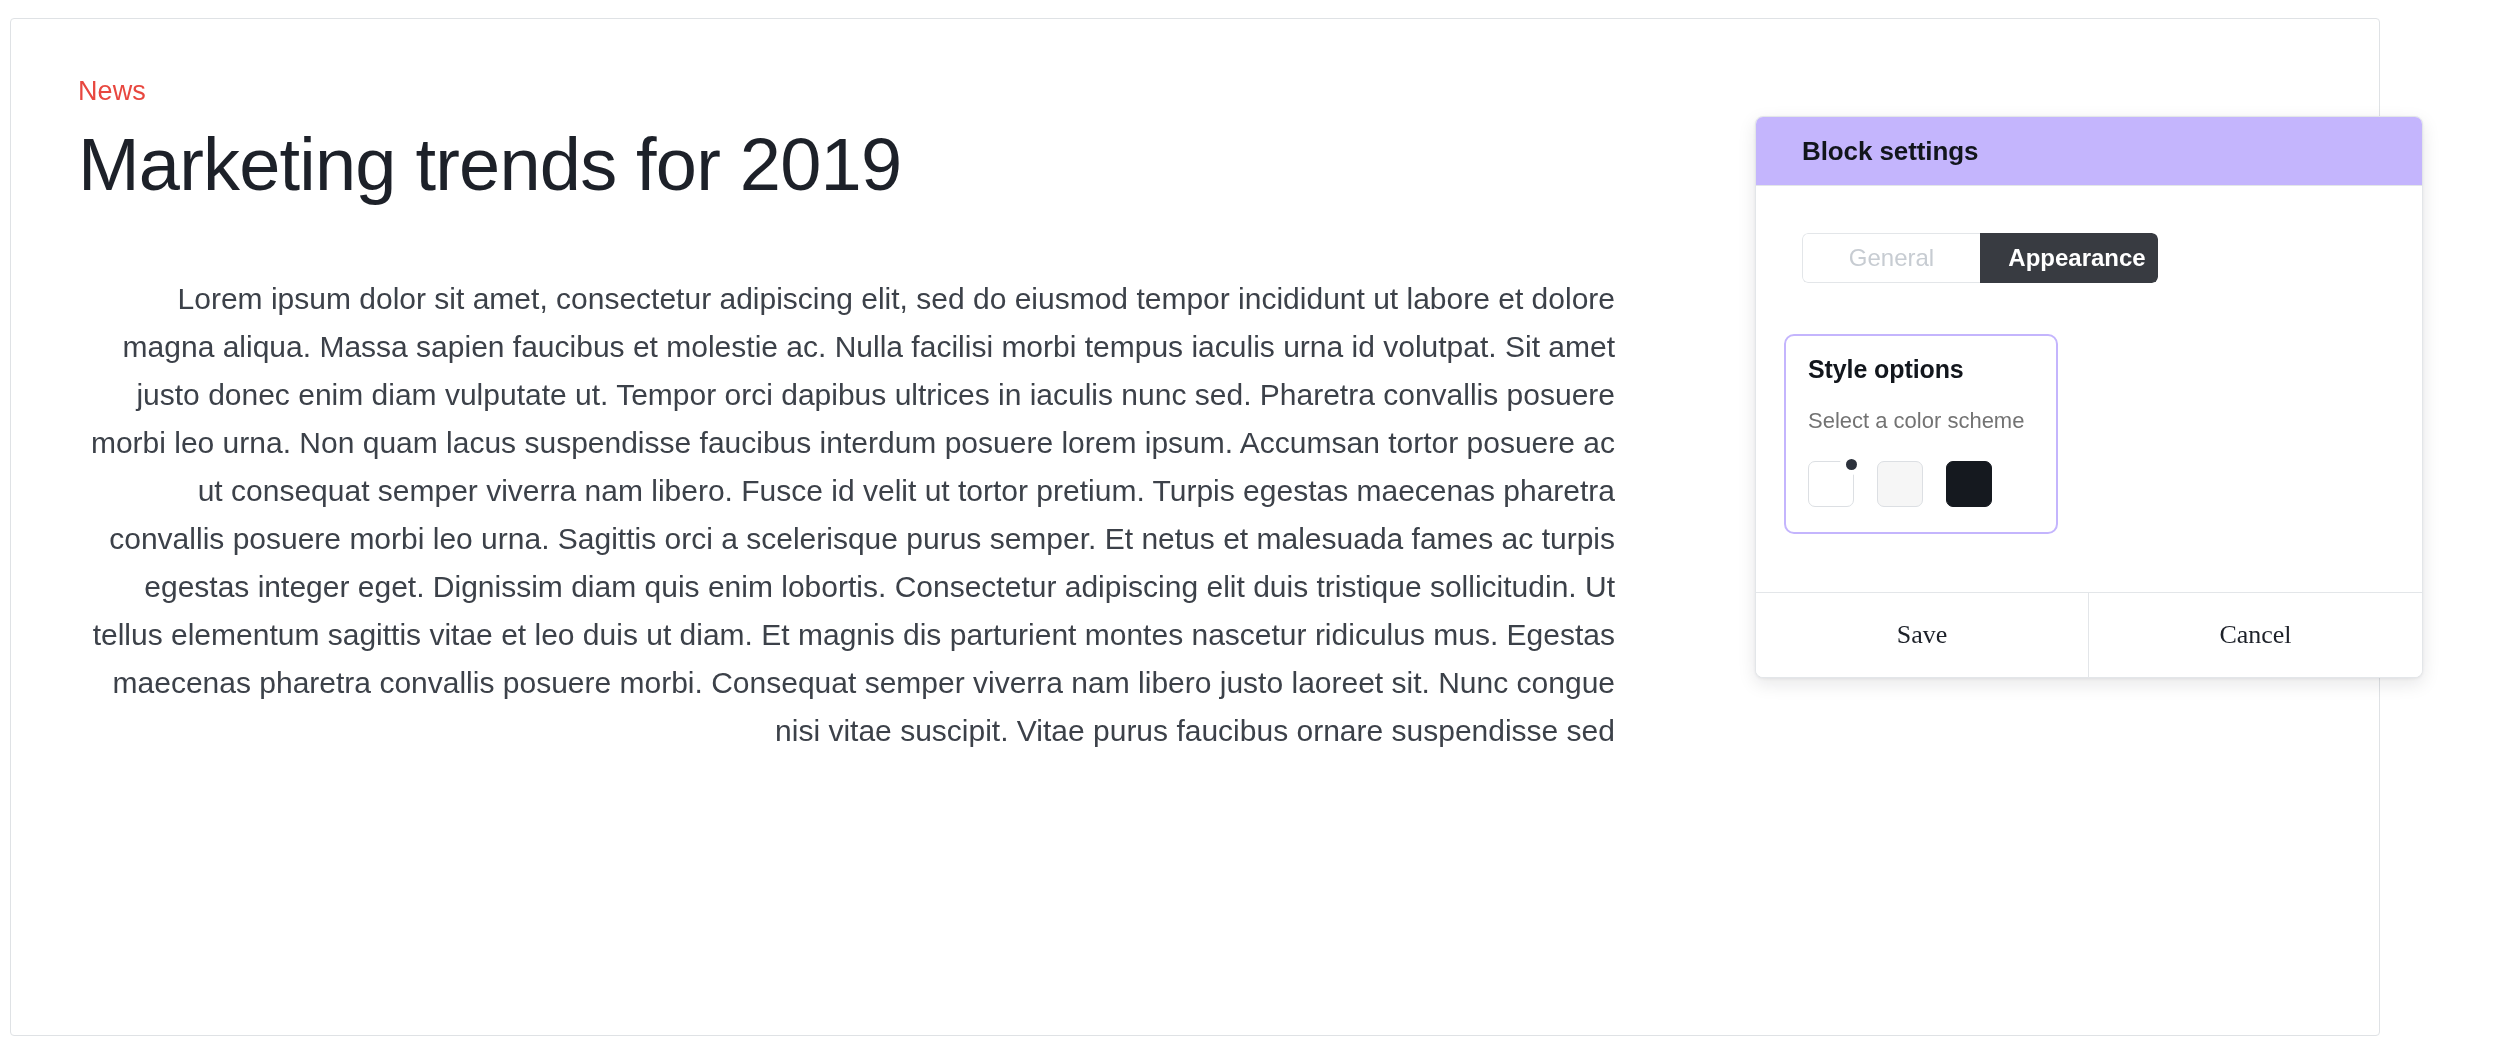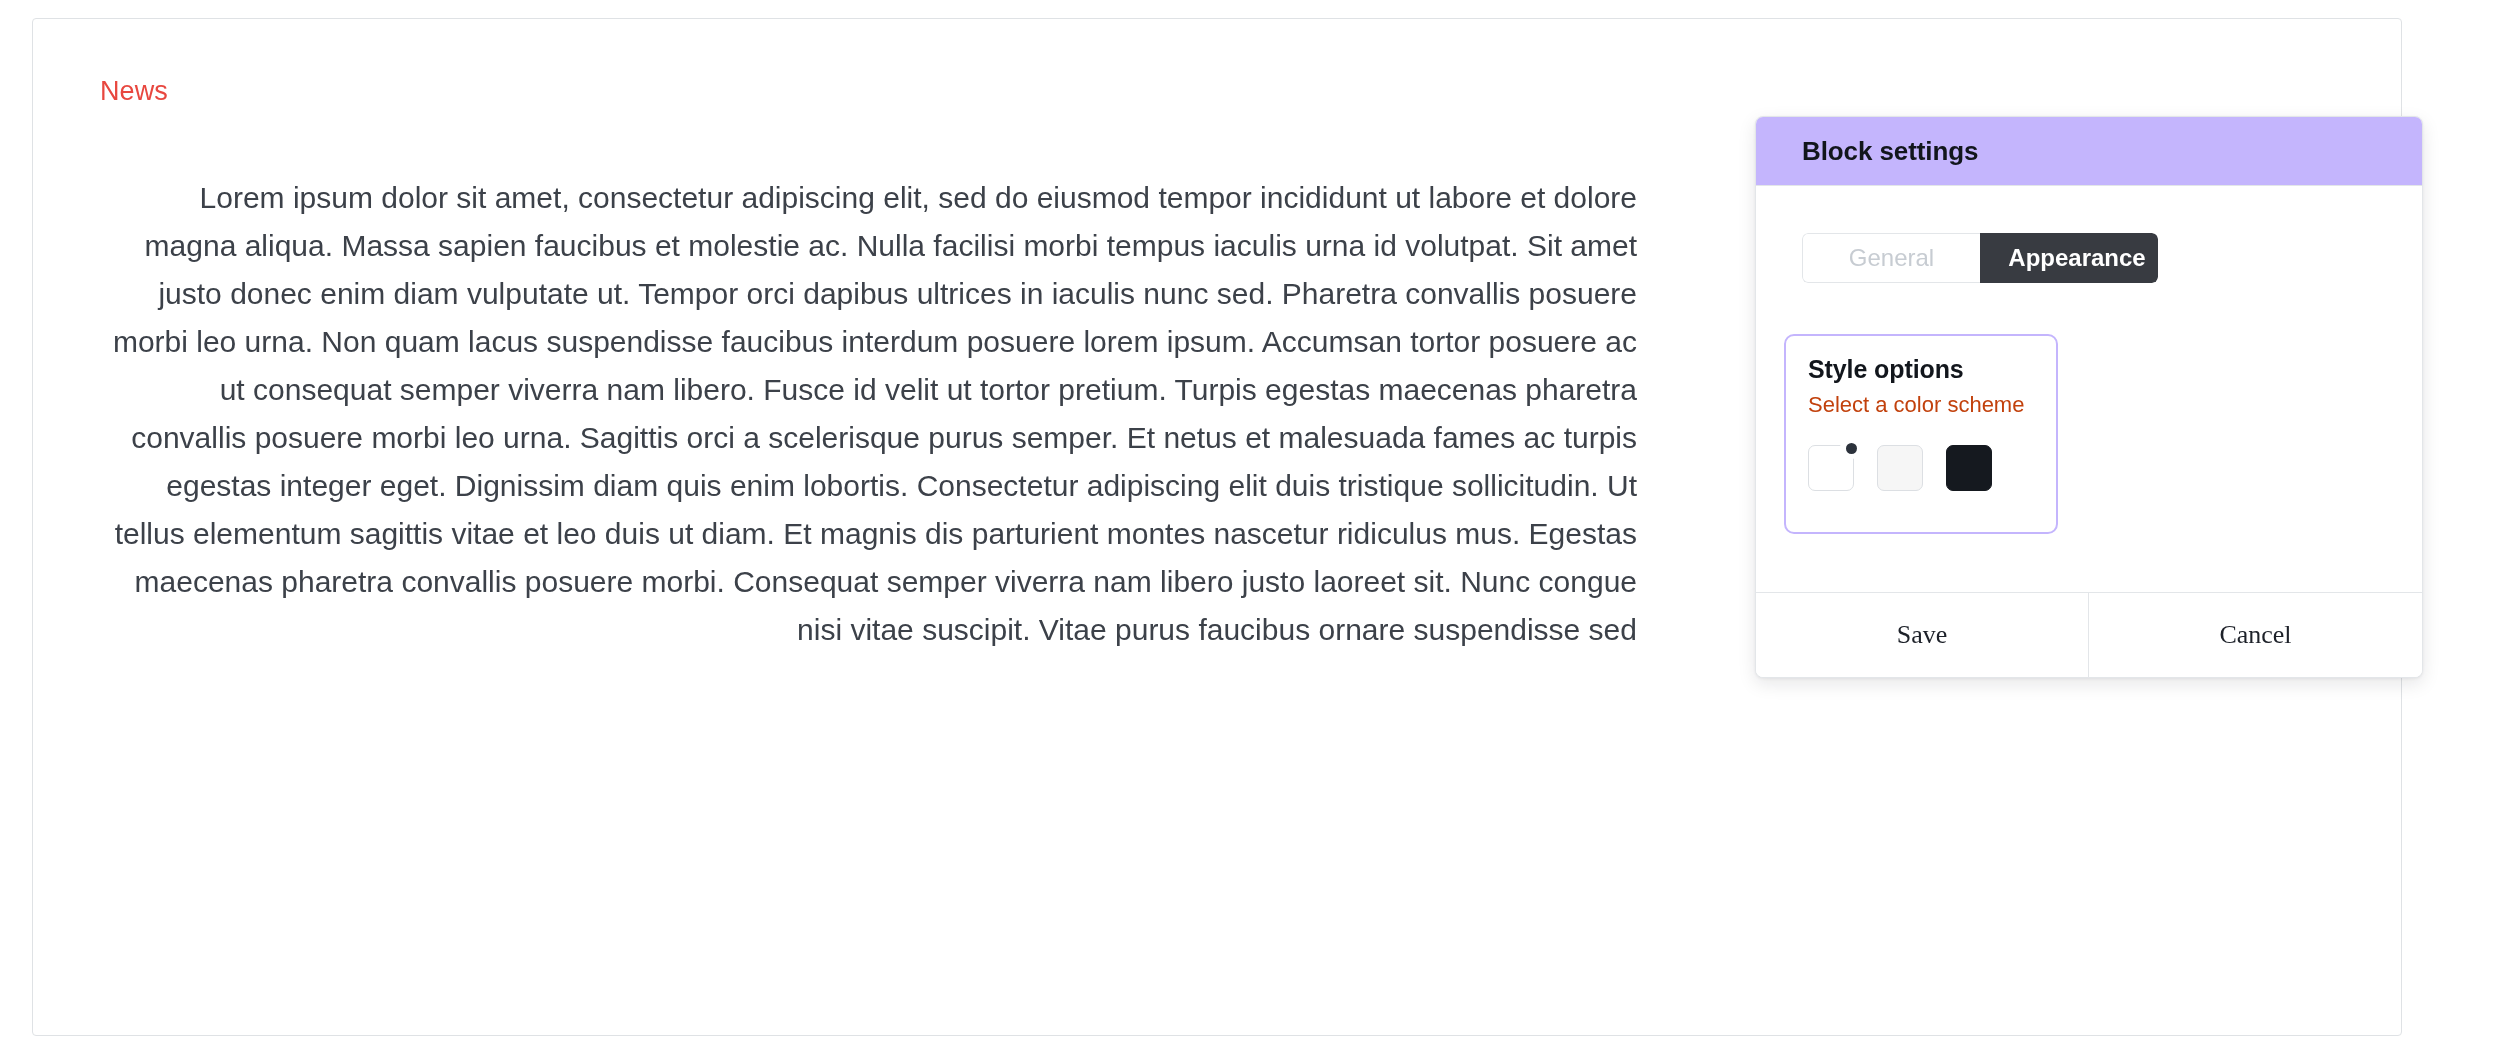--- a/index.html
+++ b/index.html
@@ -16,21 +16,21 @@
   #root {
     position: relative;
     width: 2518px;
     height: 1054px;
     background: #ffffff;
   }
 
   
   .page-card {
     position: absolute;
-    left: 32px;
+    left: 10px;
     top: 18px;
     width: 2370px;
     height: 1018px;
     background: #ffffff;
     border: 1px solid #dfe2e5;
     border-radius: 4px;
   }
 
   
   .article {
@@ -176,24 +176,24 @@
 
   .style-title {
     font-size: 25px;
     font-weight: 700;
     color: #12161c;
     letter-spacing: -0.1px;
     line-height: 34px;
   }
 
   .style-subtitle {
-    margin-top: 4px;
+    margin-top: 20px;
     font-size: 22px;
     font-weight: 400;
-    color: #c2410c;
+    color: #737373;
     line-height: 30px;
   }
 
   .swatches {
     margin-top: 25px;
     display: flex;
     gap: 23px;
   }
 
   .swatch-wrap {
@@ -282,20 +282,21 @@
   <svg class="callout-svg" viewBox="0 0 2518 1054" xmlns="http://www.w3.org/2000/svg">
     <polyline points="1785,461 1695,461 1695,747 1845,815" fill="none" stroke="#7c4ddb" stroke-width="3" stroke-linejoin="miter" stroke-linecap="butt"></polyline>
     <circle cx="1906" cy="853" r="84" fill="none" stroke="#7c4ddb" stroke-width="3"></circle>
   </svg>
 
   <div class="page-card">
 
     <div class="article">
       <div class="eyebrow">News</div>
 
+      <h1 class="article-title">Marketing trends for 2019</h1>
 
 
       <p class="body-paragraph">Lorem ipsum dolor sit amet, consectetur adipiscing elit, sed do eiusmod tempor incididunt ut labore et dolore magna aliqua. Massa sapien faucibus et molestie ac. Nulla facilisi morbi tempus iaculis urna id volutpat. Sit amet justo donec enim diam vulputate ut. Tempor orci dapibus ultrices in iaculis nunc sed. Pharetra convallis posuere morbi leo urna. Non quam lacus suspendisse faucibus interdum posuere lorem ipsum. Accumsan tortor posuere ac ut consequat semper viverra nam libero. Fusce id velit ut tortor pretium. Turpis egestas maecenas pharetra convallis posuere morbi leo urna. Sagittis orci a scelerisque purus semper. Et netus et malesuada fames ac turpis egestas integer eget. Dignissim diam quis enim lobortis. Consectetur adipiscing elit duis tristique sollicitudin. Ut tellus elementum sagittis vitae et leo duis ut diam. Et magnis dis parturient montes nascetur ridiculus mus. Egestas maecenas pharetra convallis posuere morbi. Consequat semper viverra nam libero justo laoreet sit. Nunc congue nisi vitae suscipit. Vitae purus faucibus ornare suspendisse sed</p>
     </div>
 
   </div>
 
   <div class="settings-panel">
 
     <div class="panel-header">

